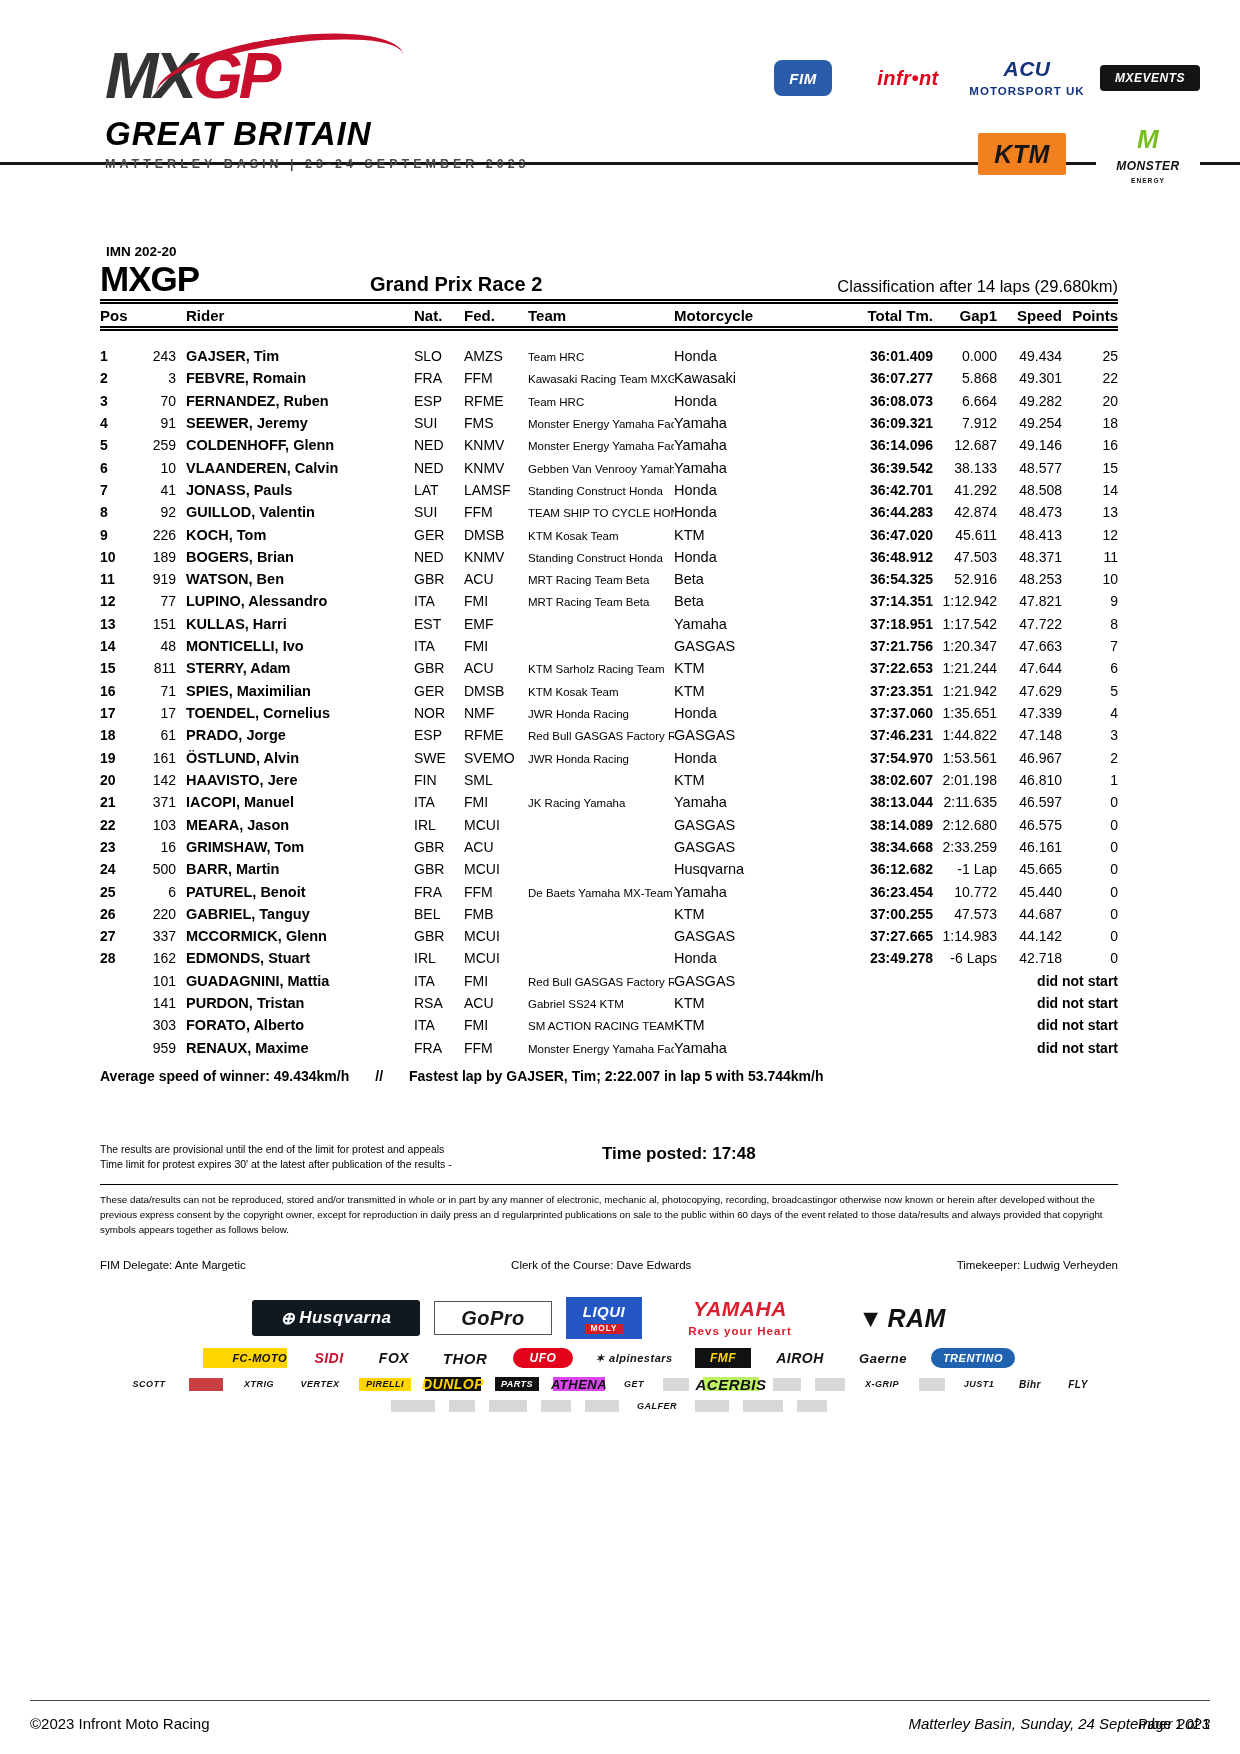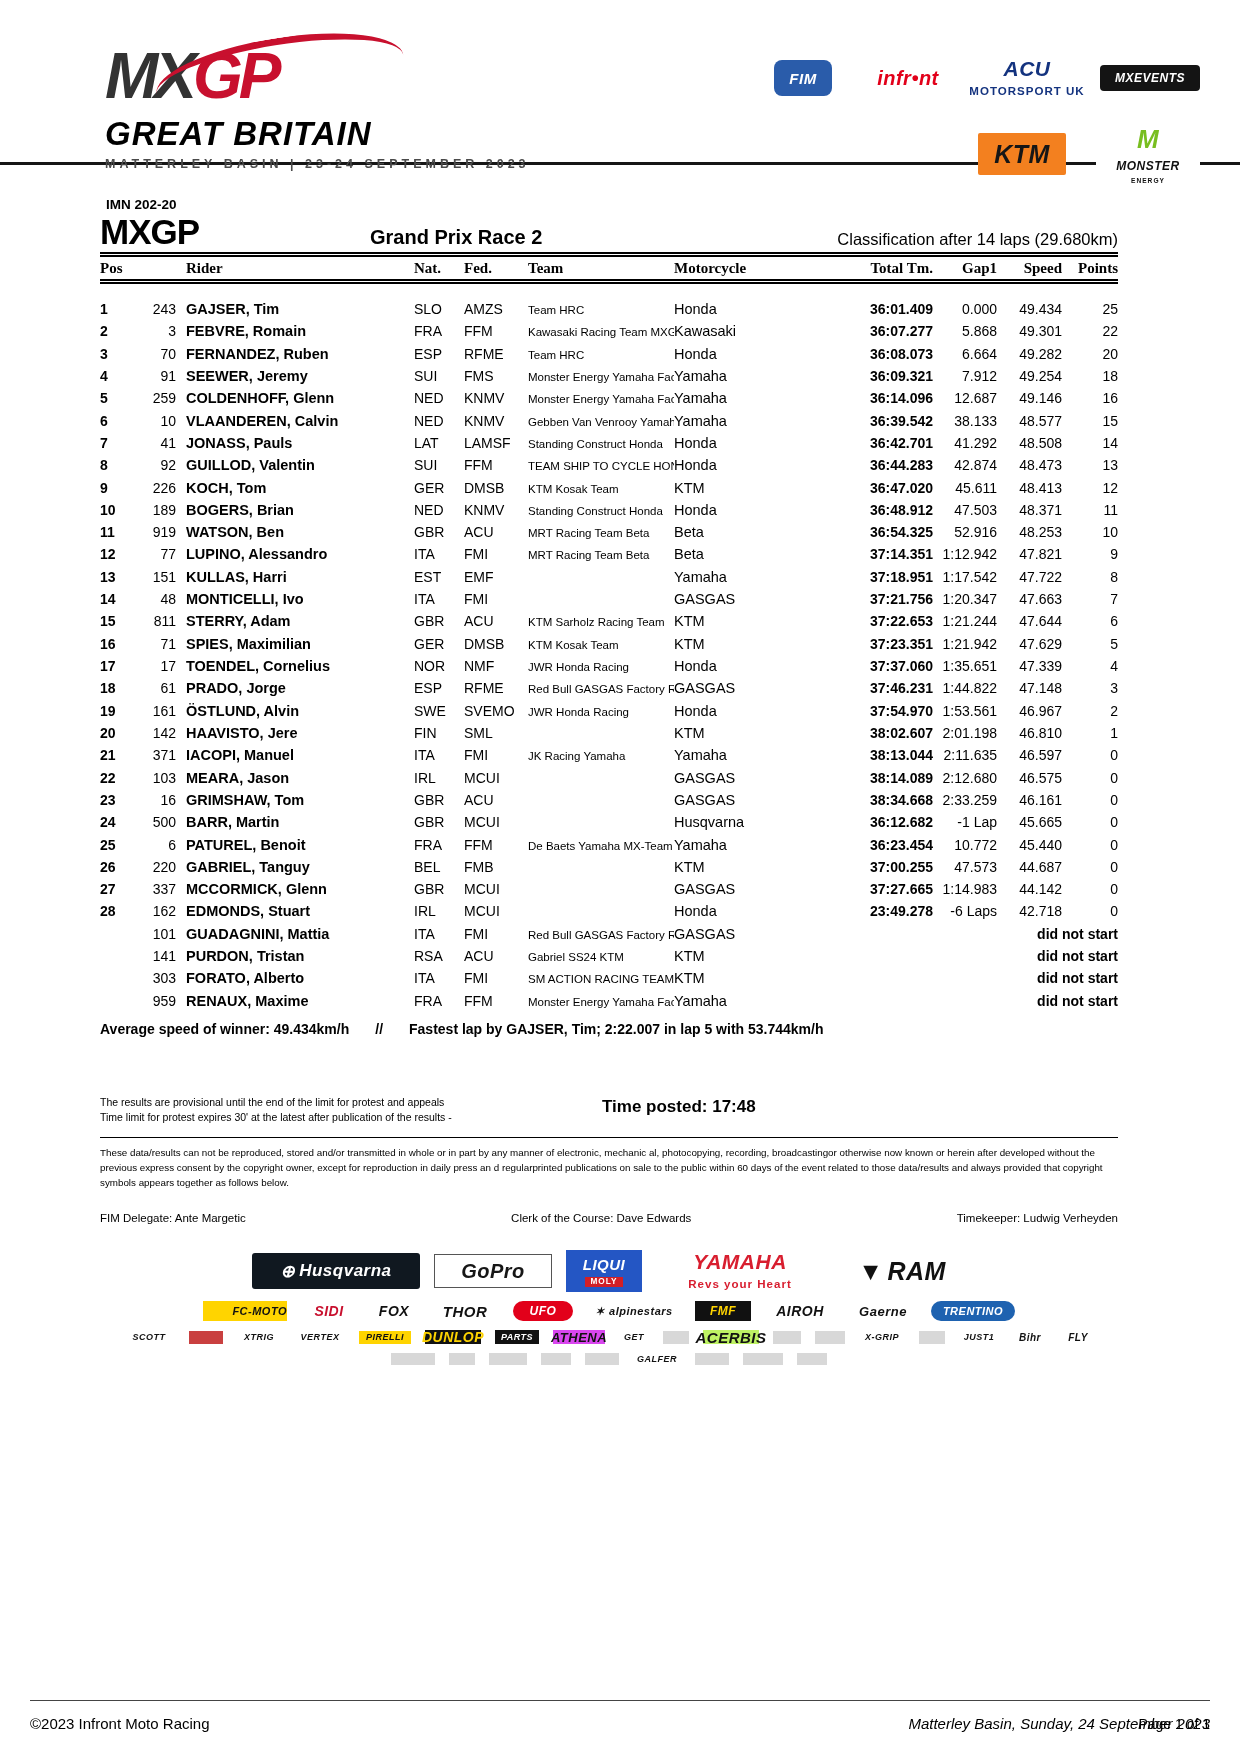--- a/index.html
+++ b/index.html
@@ -26,30 +26,30 @@
   .header-sponsors { display:flex; flex-direction:column; align-items:flex-end; gap:30px; padding-top:12px; }
   .sp-row { display:flex; align-items:center; gap:30px; }
 
   
   .chip { display:inline-flex; align-items:center; justify-content:center; gap:4px;
     font-weight:800; font-style:italic; letter-spacing:.5px; box-sizing:border-box; white-space:nowrap; }
   .chip small { font-style:normal; font-weight:700; font-size:.55em; letter-spacing:1px; line-height:1.2; }
   .chip b { font-style:italic; }
 
   
-  .doc { margin:0 122px 0 100px; padding-top:32px; }
+  .doc { margin:0 122px 0 100px; padding-top:79px; }
   .imn { font-size:13.5px; font-weight:bold; margin-left:6px; }
   .title-row { display:flex; align-items:flex-end; margin-top:2px; }
   .t-class-name { font-size:35px; font-weight:900; letter-spacing:-1px; line-height:1; width:270px; }
   .t-race { font-size:20px; font-weight:bold; }
   .t-classification { font-size:16.5px; margin-left:auto; margin-right:0px; }
 
   table.results { border-collapse:collapse; table-layout:fixed; width:1018px; margin-top:3px; }
   thead th { border-top:5px double #000; border-bottom:5px double #000;
-    font-size:15px; text-align:left; padding:3px 0 2px; font-weight:bold;font-family:Liberation Serif, serif; }
+    font-size:15px; text-align:left; padding:3px 0 2px; font-weight:bold; }
   thead th.hr-right { text-align:right; }
   tbody td { font-size:14px; padding:3.2px 0; vertical-align:baseline; line-height:1.1; }
   tbody tr:first-child td { padding-top:18px; }
   .c-pos { font-weight:bold; }
   .c-num { text-align:right; padding-right:10px !important; }
   .c-rider { font-weight:bold; font-size:14.5px; white-space:nowrap; overflow:hidden; }
   .c-nat, .c-fed { font-size:14px; }
   .c-team { font-size:11.5px; white-space:nowrap; overflow:hidden; padding-right:2px !important; }
   .c-moto { font-size:14.5px; }
   .c-total { font-weight:bold; text-align:right; }

